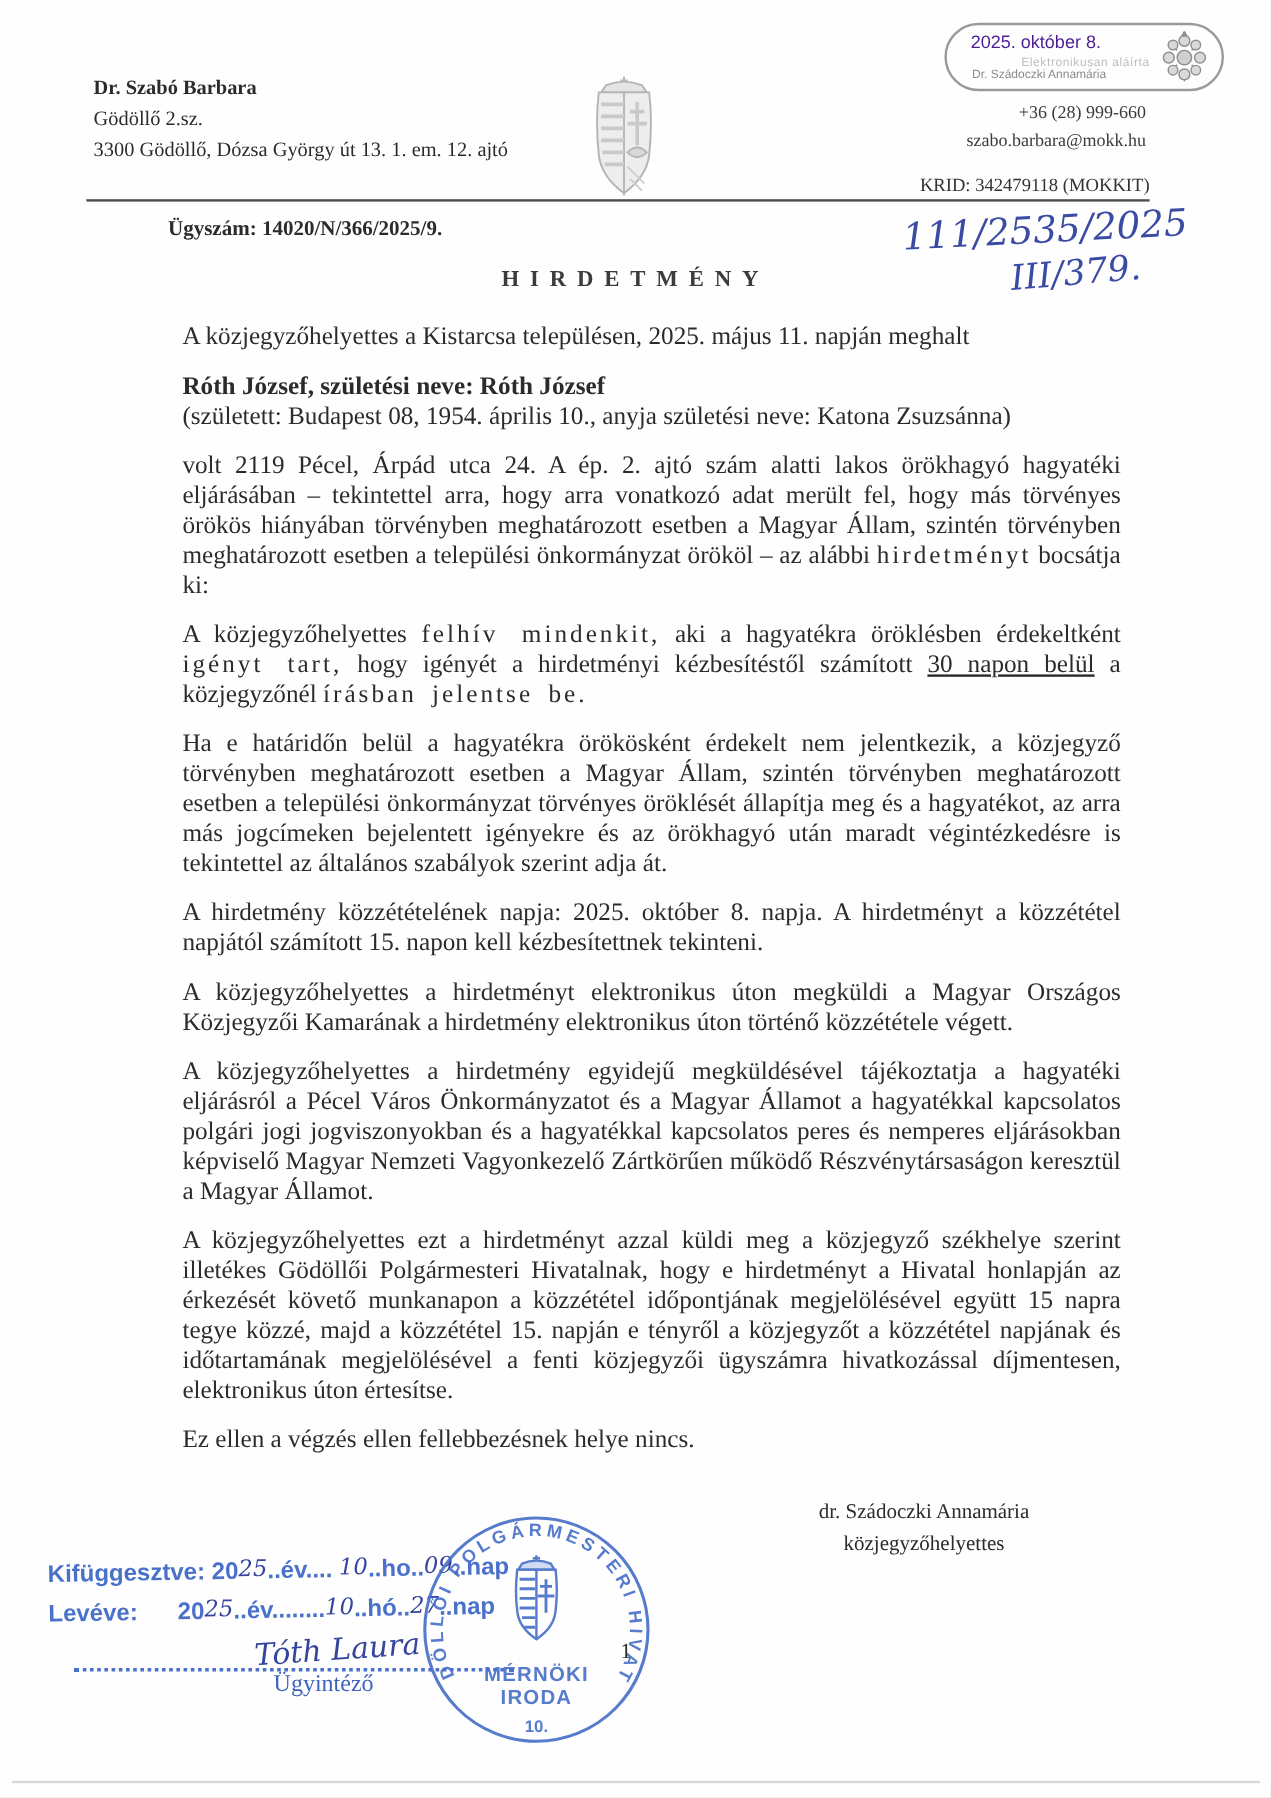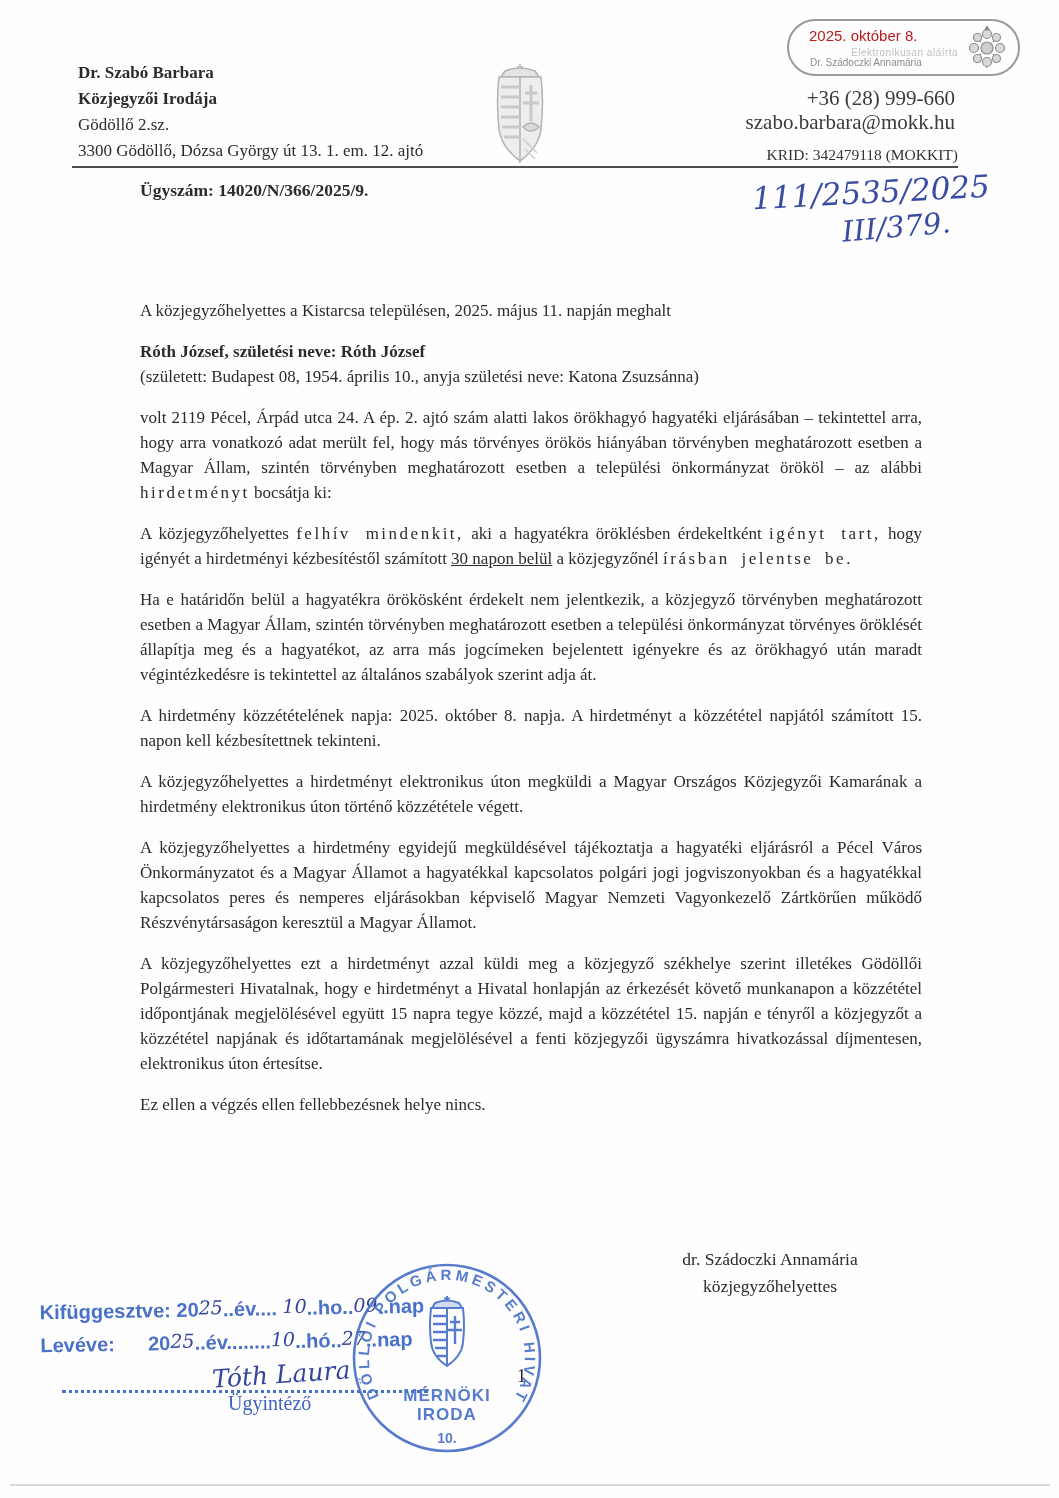--- a/index.html
+++ b/index.html
@@ -8,37 +8,37 @@
   .abs{position:absolute;}
   
   .b{font-weight:normal;}
   .u{text-decoration:underline;}
   .sp{letter-spacing:2.5px;word-spacing:5px;}
   
   .office{left:78px;top:60px;font-size:17px;line-height:26px;}
   .office .ln1,.office .ln2{font-weight:bold;}
   .badge{left:787px;top:19px;width:233px;height:57px;border:2px solid #9a9a9a;border-radius:30px;
          font-family:"Liberation Sans",sans-serif;box-sizing:border-box;}
-  .badge-date{position:absolute;left:20px;top:6px;font-size:15px;color:#b91c1c;}
+  .badge-date{position:absolute;left:20px;top:6px;font-size:15px;color:#4c1d95;}
   .badge-sub{position:absolute;left:21px;top:26px;font-size:10px;color:#bdbdbd;letter-spacing:.5px;margin-left:41px;}
   .badge-signer{position:absolute;left:21px;top:36px;font-size:10px;color:#8b8b8b;}
   .badge-emblem{position:absolute;right:10px;top:5px;}
-  .contact{right:104px;text-align:right;font-size:21px;color:#3a3a3a;}
+  .contact{right:104px;text-align:right;font-size:15px;color:#3a3a3a;}
   .phone{top:86px;} .email{top:110px;}
   .krid{right:101px;top:146px;font-size:15.5px;color:#333;margin-left:23px;}
   .hr-top{left:72px;top:166px;width:886px;height:2px;background:#4e4e4e;}
   
   .ugyszam{left:140px;top:180px;font-size:17.5px;font-weight:bold;}
   .handref{font-family:"DejaVu Serif",serif;font-style:italic;color:#3a4ba4;}
   .handref1{left:752px;top:174px;font-size:31px;transform:rotate(-3deg);}
   .handref2{left:842px;top:210px;font-size:29px;transform:rotate(-5deg);}
   .doc-title{left:0;top:222px;width:100%;text-align:center;font-size:19px;font-weight:bold;
              letter-spacing:9px;color:#3c3c3c;}
   
-  .content{left:140px;top:268px;width:782px;font-size:17px;line-height:25px;margin-top:30px;}
+  .content{left:152px;top:268px;width:782px;font-size:21px;line-height:25px;}
   .content p{margin:0 0 16px 0;text-align:justify;}
   .center{text-align:left;}
   .name-line{font-weight:bold;}
   
   .sig-block{left:598px;top:1246px;width:344px;text-align:center;font-size:17.5px;line-height:27px;}
   
   .posting{left:40px;top:1293px;font-family:"Liberation Sans",sans-serif;font-weight:bold;
            color:#4a71c9;font-size:20px;line-height:33px;transform:rotate(-1deg);}
   .posting .hand, .handwriting{font-family:"DejaVu Serif",serif;font-style:italic;font-weight:normal;
            color:#35449c;}
@@ -51,21 +51,20 @@
   .hr-bottom{left:10px;top:1484px;width:1040px;height:2px;background:#d9d9d9;}
   .center-emblem{left:487px;top:61px;}
 </style>
 </head>
 <body>
 
 <div class="page">
 
   <div class="abs office">
     <div class="ln1">Dr. Szabó Barbara</div>
-    <div class="ln2">Közjegyzői Irodája</div>
     <div>Gödöllő 2.sz.</div>
     <div>3300 Gödöllő, Dózsa György út 13. 1. em. 12. ajtó</div>
   </div>
 
   <svg class="abs center-emblem" width="66" height="105" viewBox="0 0 66 105">
     <g stroke="#b5b5b5" fill="none" stroke-width="1.6">
       <path d="M33 3 v6 M30 6 h6"></path>
       <path d="M18 10 q15 -6 30 0 l4 6 h-38 z" fill="#e4e4e4"></path>
       <path d="M12 16 h42 q3 24 0 52 q-2 18 -21 32 q-19 -14 -21 -32 q-3 -28 0 -52 z" fill="#ededed"></path>
       <path d="M33 16 v86"></path>
@@ -100,20 +99,21 @@
   <div class="abs contact phone">+36 (28) 999-660</div>
   <div class="abs contact email">szabo.barbara@mokk.hu</div>
   <div class="abs krid">KRID: 342479118 (MOKKIT)</div>
 
   <div class="abs hr-top"></div>
 
   <div class="abs ugyszam">Ügyszám: 14020/N/366/2025/9.</div>
   <div class="abs handref handref1">111/2535/2025</div>
   <div class="abs handref handref2">III/379.</div>
 
+  <div class="abs doc-title">HIRDETMÉNY</div>
 
   <div class="abs content">
     <p>A közjegyzőhelyettes a Kistarcsa településen, 2025. május 11. napján meghalt</p>
     <p class="center name-line" style="margin-bottom:0;">Róth József, születési neve: Róth József</p>
     <p class="center">(született: Budapest 08, 1954. április 10., anyja születési neve: Katona Zsuzsánna)</p>
     <p><span>volt 2119 Pécel, Árpád utca 24. A ép. 2. ajtó szám alatti lakos örökhagyó hagyatéki eljárásában – tekintettel arra, hogy arra vonatkozó adat merült fel, hogy más törvényes örökös hiányában törvényben meghatározott esetben a Magyar Állam, szintén törvényben meghatározott esetben a települési önkormányzat örököl – az alábbi </span><span class="b sp">hirdetményt</span><span> bocsátja ki:</span></p>
     <p><span>A közjegyzőhelyettes </span><span class="b sp">felhív mindenkit,</span><span class="b"> aki a hagyatékra öröklésben érdekeltként </span><span class="b sp">igényt tart,</span><span> hogy </span><span class="b">igényét a hirdetményi kézbesítéstől számított </span><span class="b u">30 napon belül</span><span class="b"> a közjegyzőnél </span><span class="b sp">írásban jelentse be.</span></p>
     <p><span>Ha e határidőn belül a hagyatékra örökösként érdekelt nem jelentkezik, </span><span class="b">a közjegyző</span><span> törvényben meghatározott esetben </span><span class="b">a Magyar Állam</span><span>, szintén törvényben meghatározott esetben </span><span class="b">a települési önkormányzat törvényes öröklését állapítja meg</span><span> és a hagyatékot, az arra más jogcímeken bejelentett igényekre és az örökhagyó után maradt végintézkedésre is tekintettel az általános szabályok szerint adja át.</span></p>
     <p><span class="b">A hirdetmény közzétételének napja: 2025. október 8. napja.</span><span> A hirdetményt a közzététel napjától számított </span><span class="b">15. napon kell kézbesítettnek tekinteni.</span></p>
     <p>A közjegyzőhelyettes a hirdetményt elektronikus úton megküldi a Magyar Országos Közjegyzői Kamarának a hirdetmény elektronikus úton történő közzététele végett.</p>

